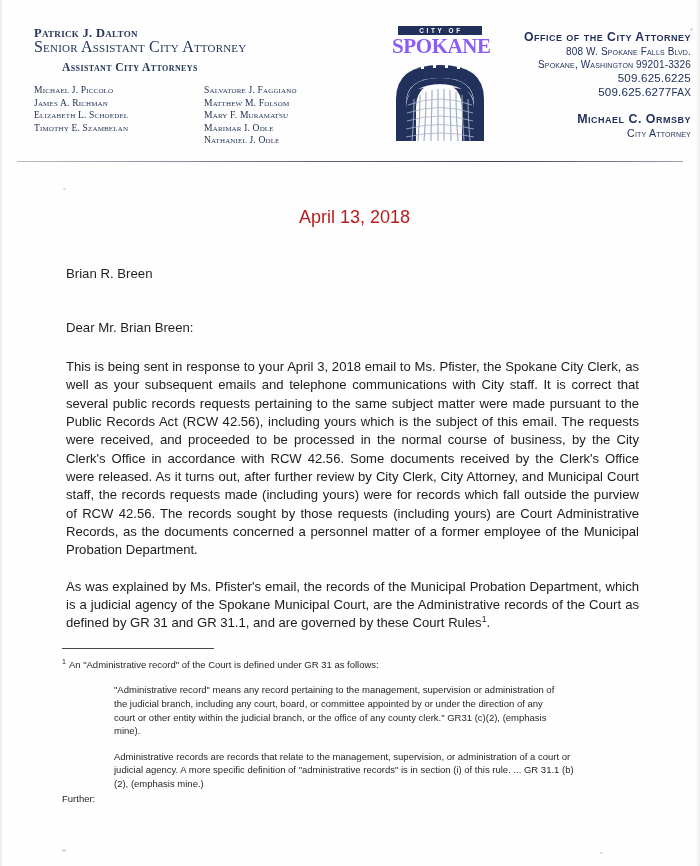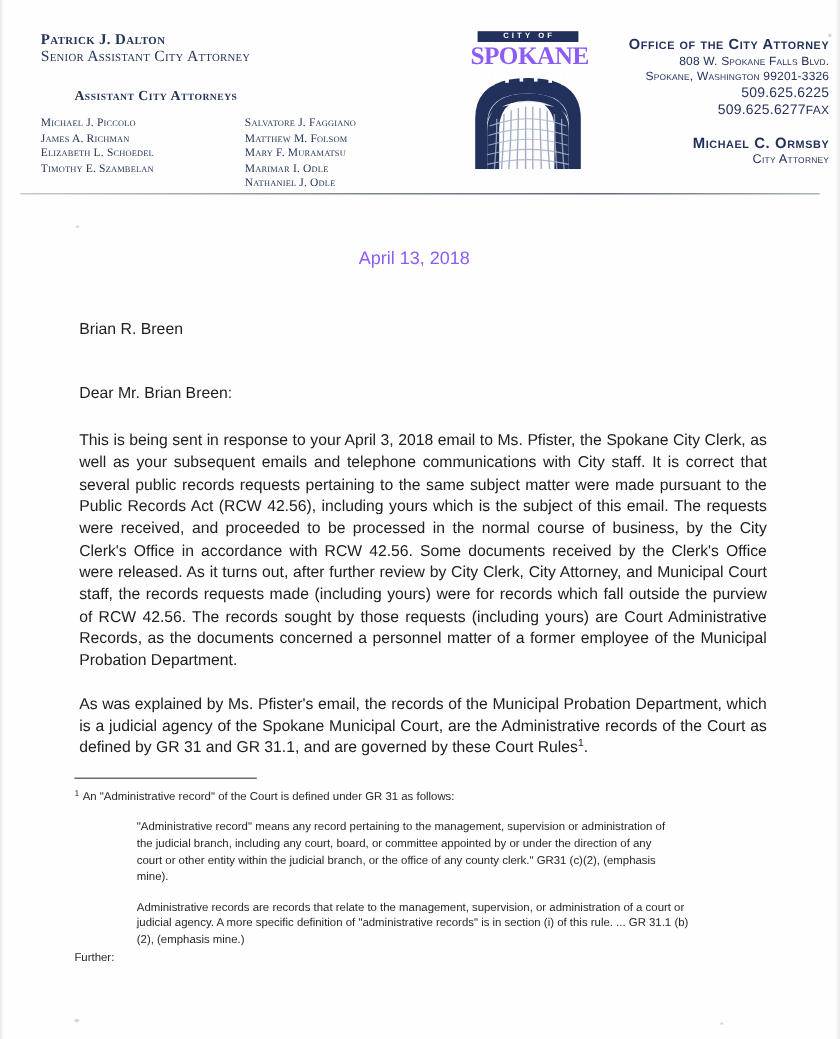--- a/index.html
+++ b/index.html
@@ -58,28 +58,28 @@
   }
   .name-primary {
     font-size: 12.5px;
     font-weight: bold;
     letter-spacing: 0.3px;
     font-variant: small-caps;
     line-height: 14px;
     white-space: nowrap;
   }
   .name-title {
-    font-size: 13px;
+    font-size: 16px;
     font-variant: small-caps;
     letter-spacing: 0.2px;
     line-height: 13px;
     white-space: nowrap;
   }
   .aca-heading {
-    margin-top: 21px;
+    margin-top: 8px;
     margin-left: 28px;
     font-size: 11.5px;
     font-weight: bold;
     font-variant: small-caps;
     letter-spacing: 0.4px;
     white-space: nowrap;
   }
   .aca-cols {
     margin-top: 11px;
     display: flex;
@@ -203,22 +203,22 @@
     letter-spacing: 0.2px;
     line-height: 13px;
     white-space: nowrap;
   }
 
   
   .letter-date {
     position: absolute;
     left: 299px;
     top: 207px;
-    font-size: 15px;
-    color: #8b5cf6;
+    font-size: 18px;
+    color: #b91c1c;
     white-space: nowrap;
   }
   .recipient {
     position: absolute;
     left: 66px;
     top: 266px;
     font-size: 13.2px;
     color: #1f1f1f;
     white-space: nowrap;
   }

